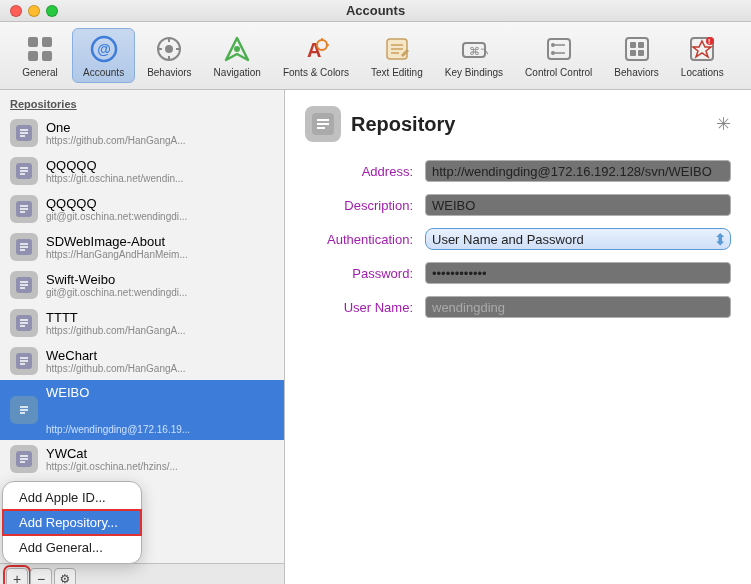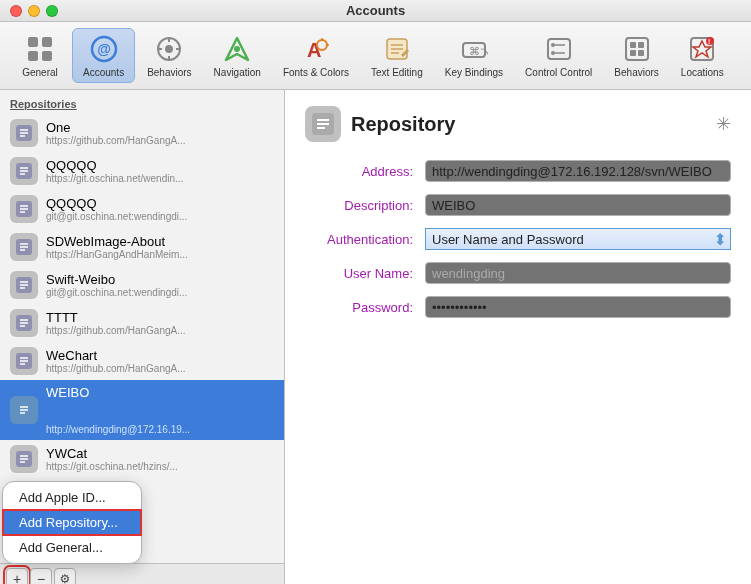--- a/index.html
+++ b/index.html
@@ -251,21 +251,21 @@
     .form-select-wrapper {
       flex: 1;
       position: relative;
       display: flex;
       align-items: center;
     }
     .form-select {
       flex: 1;
       height: 22px;
       border: 1px solid #5b9bd5;
-      border-radius: 0;
+      border-radius: 8px;
       padding: 0 6px;
       font-size: 13px;
       background: linear-gradient(to bottom, #e8f0fc, #d0e0f8);
       color: #222;
       appearance: none;
       -webkit-appearance: none;
       outline: none;
       padding-right: 24px;
     }
     .select-arrow {
@@ -608,23 +608,23 @@
         <select class="form-select">
           <option>User Name and Password</option>
           <option>Kerberos</option>
           <option>None</option>
         </select>
         <span class="select-arrow">⬍</span>
       </div>
     </div>
 
     <div class="form-row">
+      <span class="form-label">Password:</span>
+      <input class="form-input" type="password" value="••••••••••••" style="">
+    </div>
+
+    <div class="form-row">
       <span class="form-label">User Name:</span>
       <input class="form-input" type="text" placeholder="wendingding" style="">
     </div>
-
-    <div class="form-row">
-      <span class="form-label">Password:</span>
-      <input class="form-input" type="password" value="••••••••••••" style="">
-    </div>
   </div>
 
 </div>
 
 </body></html>

